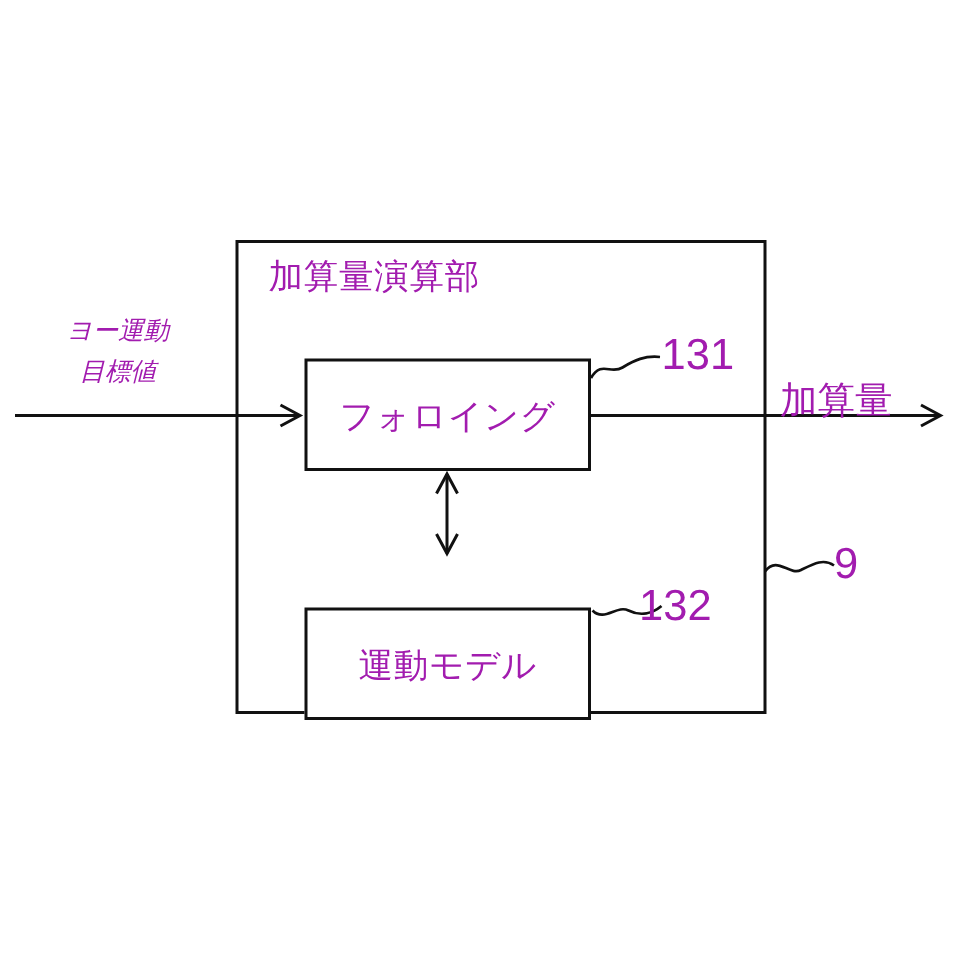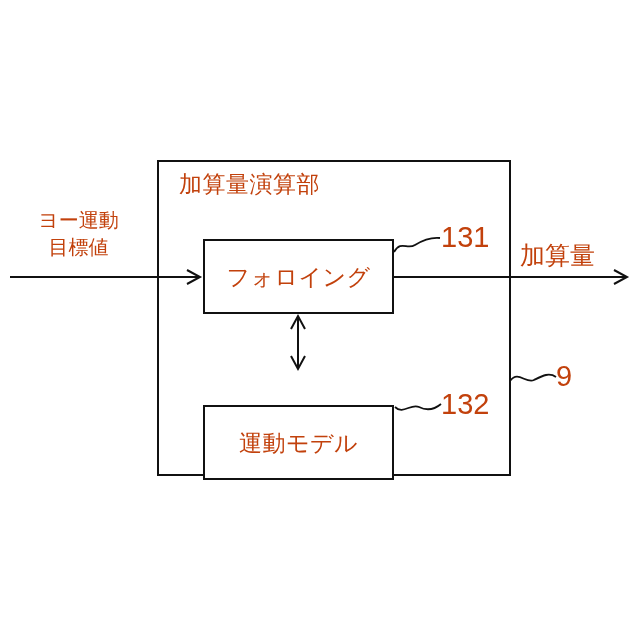--- a/index.html
+++ b/index.html
@@ -6,21 +6,21 @@
     margin: 0;
     padding: 0;
     background: #ffffff;
   }
   .stage {
     position: relative;
     width: 640px;
     height: 544px;
     background: #ffffff;
     font-family: "Liberation Sans", sans-serif;
-    color: #c2410c;
+    color: #a21caf;
     overflow: hidden;
   }
   .layer {
     position: absolute;
     left: 0;
     top: 0;
     width: 640px;
     height: 640px;
   }
   .box {
@@ -71,38 +71,39 @@
   }
   .io-label {
     position: absolute;
     text-align: center;
     white-space: nowrap;
   }
   .input-label {
     left: 16px;
     top: 207px;
     width: 125px;
-    font-size: 20px;
+    font-size: 17px;
     line-height: 27px;
+    font-style: italic;
   }
   .output-label {
     left: 520px;
-    top: 241px;
+    top: 253px;
     font-size: 25px;
     line-height: 28px;
   }
   .ref-num {
     position: absolute;
     font-size: 29px;
     line-height: 29px;
     white-space: nowrap;
     text-align: right;
   }
   .ref-131 { left: 441px; top: 223px; }
-  .ref-132 { left: 441px; top: 390px; }
+  .ref-132 { left: 426px; top: 390px; }
   .ref-13  { left: 556px; top: 362px; }
   svg .ln {
     stroke: #111111;
     stroke-width: 2;
     fill: none;
   }
   svg .squig {
     stroke: #111111;
     stroke-width: 1.8;
     fill: none;

